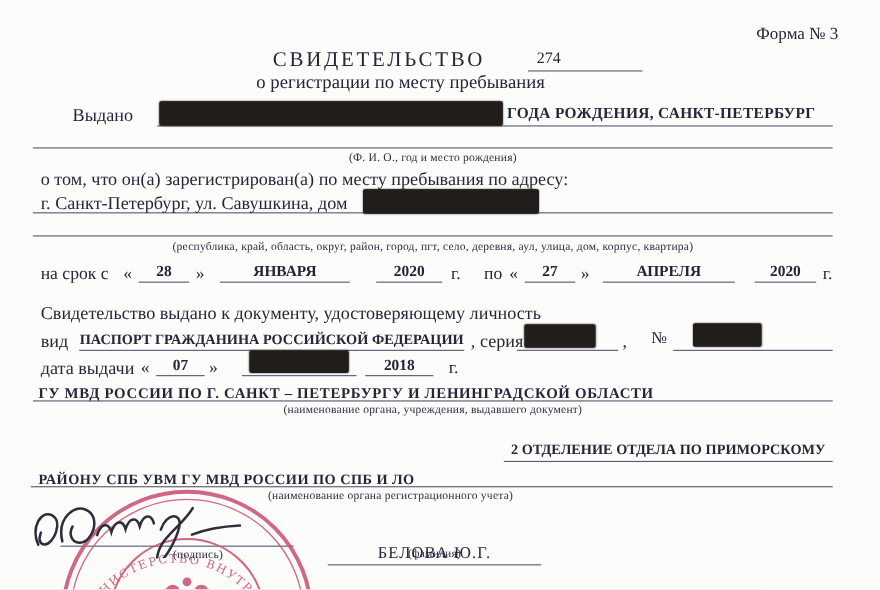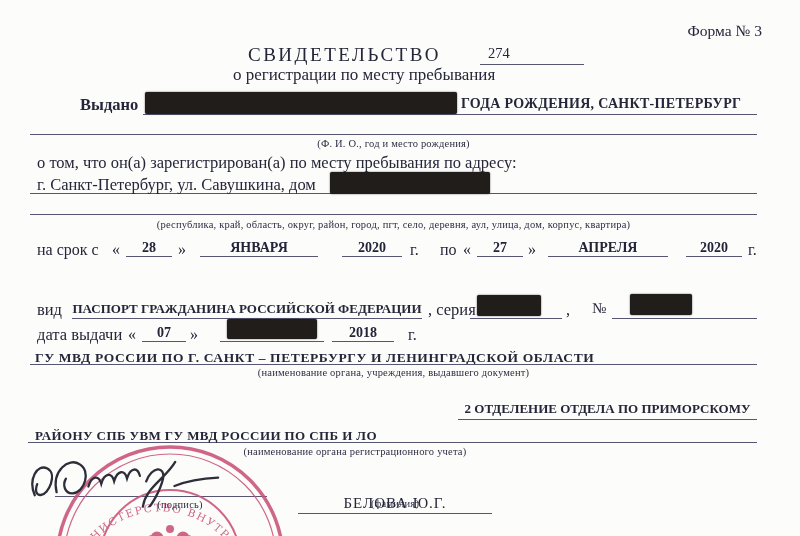--- a/index.html
+++ b/index.html
@@ -23,21 +23,21 @@
 <body>
 
 <div id="page">
 
   <div class="abs" style="top:22px;right:38px;font-size:15.5px;">Форма № 3</div>
 
   <div class="abs" style="top:44px;left:248px;font-size:19px;letter-spacing:2.5px;">СВИДЕТЕЛЬСТВО</div>
   <div class="abs ul" style="top:45px;left:480px;width:96px;height:19px;font-size:14.5px;padding-left:8px;">274</div>
   <div class="abs" style="top:65px;left:233px;font-size:17px;">о регистрации по месту пребывания</div>
 
-  <div class="abs t17" style="top:95px;left:80px;font-weight:bold;">Выдано</div>
+  <div class="abs t17" style="top:95px;left:66px;">Выдано</div>
   <div class="abs ul" style="top:93px;left:143px;width:614px;height:21px;"></div>
   <div class="abs blk" style="top:92px;left:145px;width:312px;height:22px;"></div>
   <div class="abs b" style="top:96px;left:461px;font-size:14px;letter-spacing:.3px;">ГОДА РОЖДЕНИЯ, САНКТ-ПЕТЕРБУРГ</div>
   <div class="abs ul" style="top:116px;left:30px;width:727px;height:18px;"></div>
   <div class="abs t17" style="top:153px;left:37px;">о том, что он(а) зарегистрирован(а) по месту пребывания по адресу:</div>
 
   <div class="abs cap" style="top:138px;left:30px;width:727px;">(Ф. И. О., год и место рождения)</div>
   <div class="abs ul" style="top:172px;left:30px;width:727px;height:21px;"></div>
   <div class="abs t17" style="top:175px;left:37px;">г. Санкт-Петербург, ул. Савушкина, дом</div>
   <div class="abs blk" style="top:172px;left:330px;width:160px;height:22px;"></div>
@@ -52,20 +52,21 @@
   <div class="abs ul fill" style="top:240px;left:342px;width:60px;height:16px;">2020</div>
   <div class="abs t16" style="top:241px;left:410px;">г.</div>
   <div class="abs t16" style="top:241px;left:440px;">по</div>
   <div class="abs t16" style="top:241px;left:463px;">«</div>
   <div class="abs ul fill" style="top:240px;left:477px;width:46px;height:16px;">27</div>
   <div class="abs t16" style="top:241px;left:528px;">»</div>
   <div class="abs ul fill" style="top:240px;left:548px;width:120px;height:16px;">АПРЕЛЯ</div>
   <div class="abs ul fill" style="top:240px;left:686px;width:56px;height:16px;">2020</div>
   <div class="abs t16" style="top:241px;left:748px;">г.</div>
 
+  <div class="abs t17" style="top:275px;left:37px;">Свидетельство выдано к документу, удостоверяющему личность</div>
 
   <div class="abs t17" style="top:300px;left:37px;">вид</div>
   <div class="abs ul" style="top:300px;left:72px;width:350px;height:18px;font-weight:bold;font-size:13px;text-align:center;line-height:17px;">ПАСПОРТ ГРАЖДАНИНА РОССИЙСКОЙ ФЕДЕРАЦИИ</div>
   <div class="abs t17" style="top:300px;left:428px;">, серия</div>
   <div class="abs ul" style="top:299px;left:470px;width:92px;height:19px;"></div>
   <div class="abs blk" style="top:295px;left:477px;width:64px;height:21px;"></div>
   <div class="abs t17" style="top:300px;left:566px;">,</div>
   <div class="abs" style="top:300px;left:592px;font-size:15px;">№</div>
   <div class="abs ul" style="top:299px;left:612px;width:145px;height:19px;"></div>
   <div class="abs blk" style="top:294px;left:630px;width:62px;height:21px;"></div>

